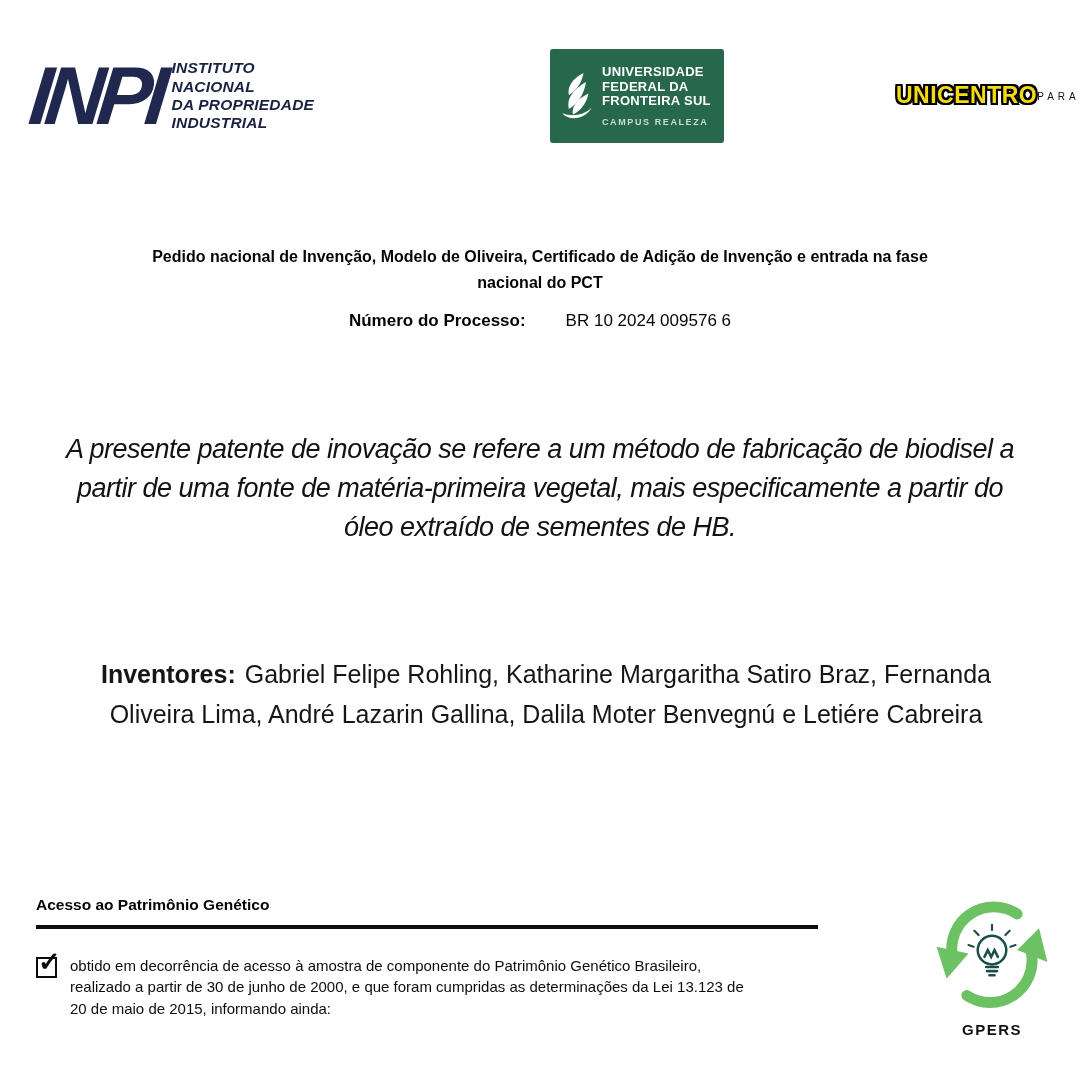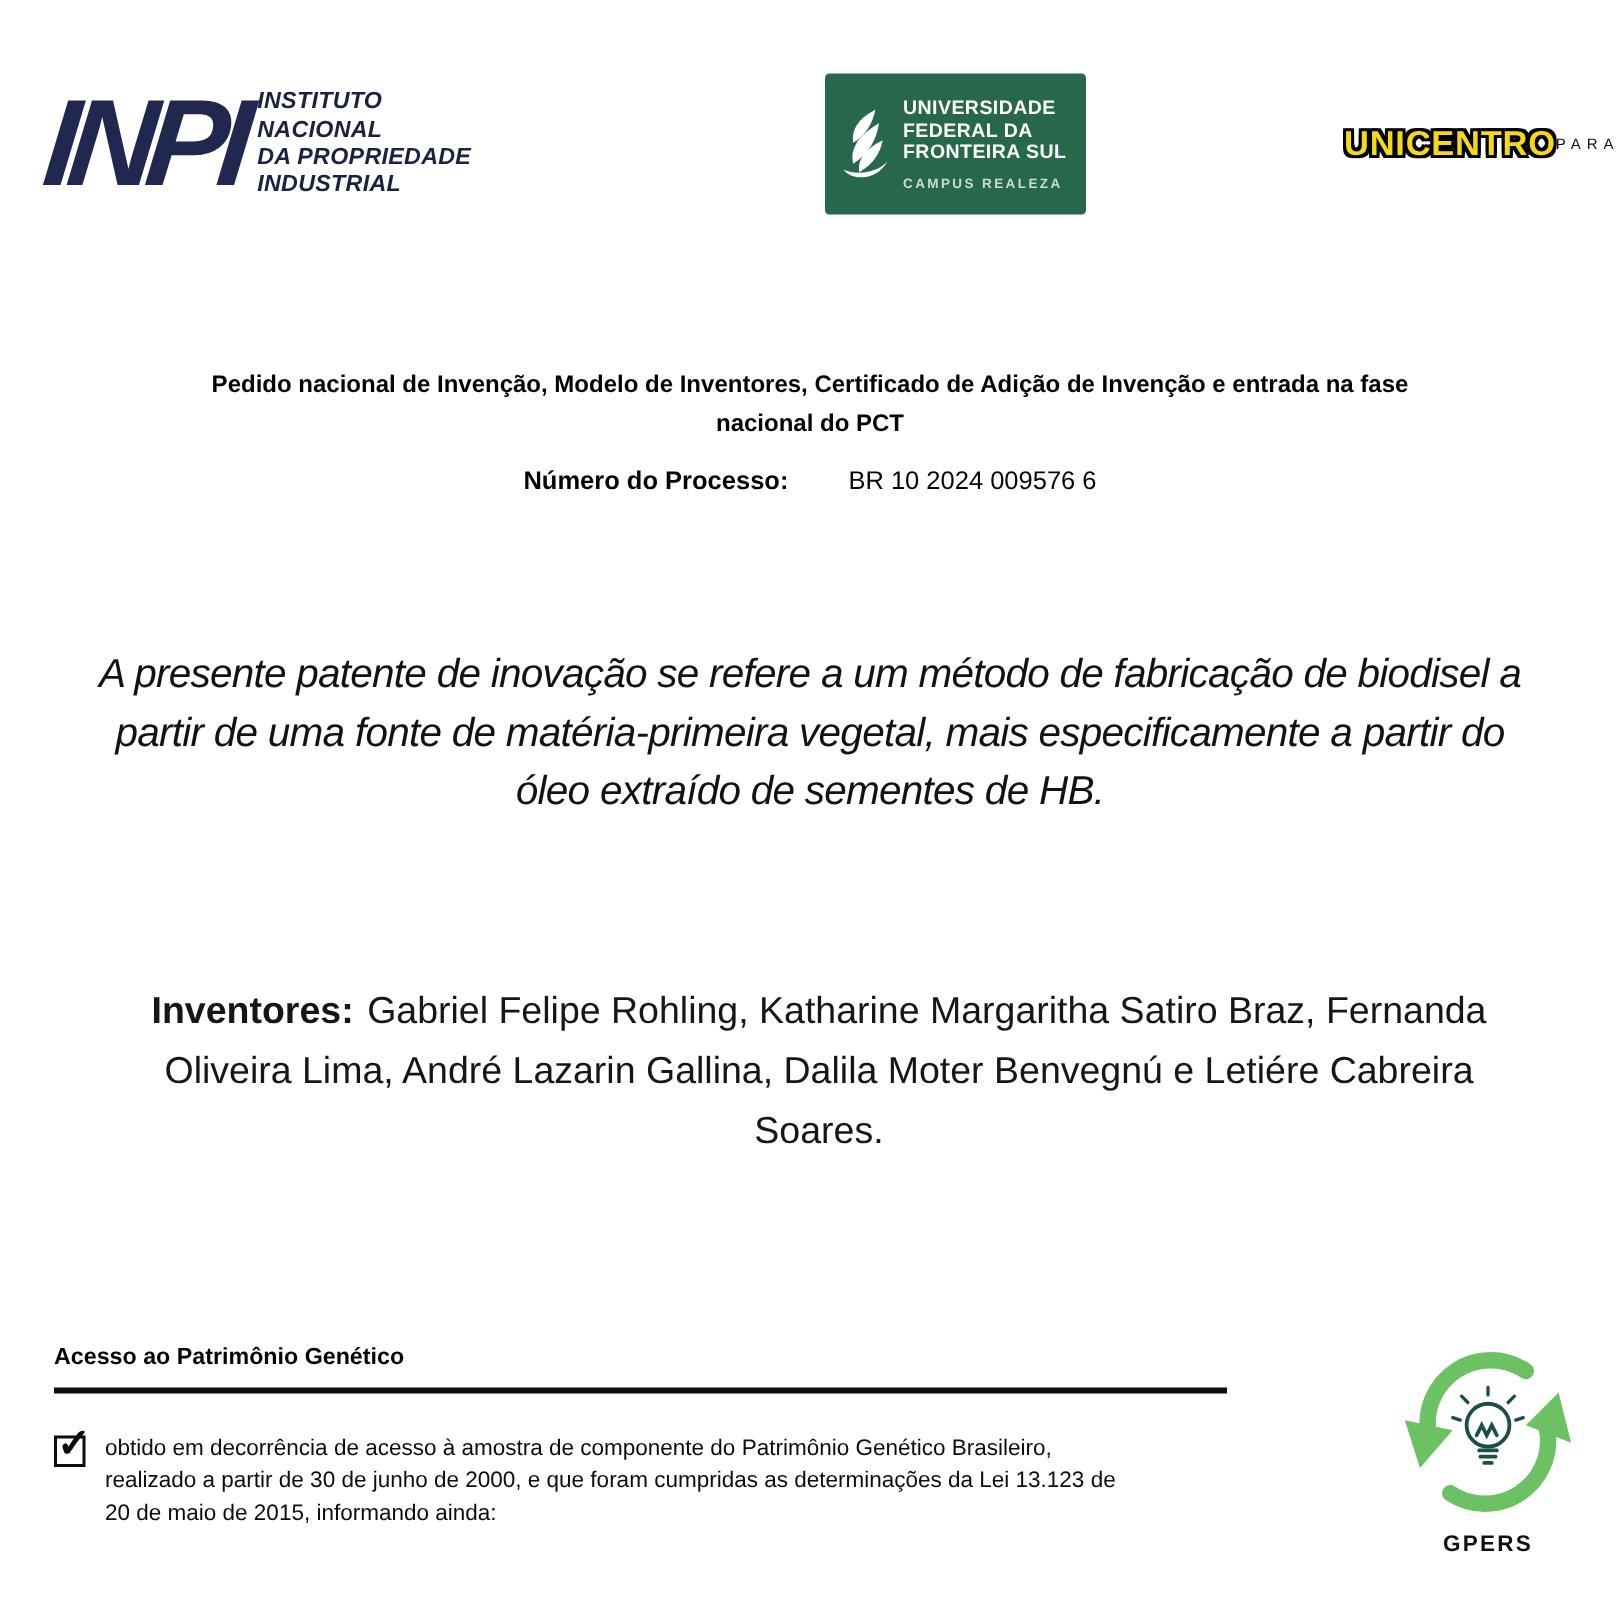--- a/index.html
+++ b/index.html
@@ -125,40 +125,39 @@
         <polygon class="cube-notch" points="50,2 76,17 50,46 24,17"></polygon>
         <circle class="cube-ball" cx="50" cy="50" r="22"></circle>
       </svg>
       <div class="uni-word">UNICENTRO</div>
       <div class="uni-region">PARANÁ</div>
     </div>
 
   </header>
 
   <section class="title-block">
-    <div>Pedido nacional de Invenção, Modelo de Inventores, Certificado de Adição de Invenção e entrada na fase</div>
+    <div>Pedido nacional de Invenção, Modelo de Oliveira, Certificado de Adição de Invenção e entrada na fase</div>
     <div>nacional do PCT</div>
   </section>
 
   <section class="process">
     <span class="p-label">Número do Processo:</span><span class="p-value">BR 10 2024 009576 6</span>
   </section>
 
   <section class="abstract">
     <div>A presente patente de inovação se refere a um método de fabricação de biodisel a</div>
     <div>partir de uma fonte de matéria-primeira vegetal, mais especificamente a partir do</div>
     <div>óleo extraído de sementes de HB.</div>
   </section>
 
   <section class="inventors">
     <div>
       <span class="inv-label">Inventores:</span><span>Gabriel Felipe Rohling, Katharine Margaritha Satiro Braz, Fernanda</span>
     </div>
     <div>Oliveira Lima, André Lazarin Gallina, Dalila Moter Benvegnú e Letiére Cabreira</div>
-    <div>Soares.</div>
   </section>
 
   <section class="genetic">
     <div class="g-head">Acesso ao Patrimônio Genético</div>
     <div class="g-rule"></div>
     <div class="g-row">
       <div class="checkbox">
         <span class="check">✓</span>
       </div>
       <div class="g-text">

